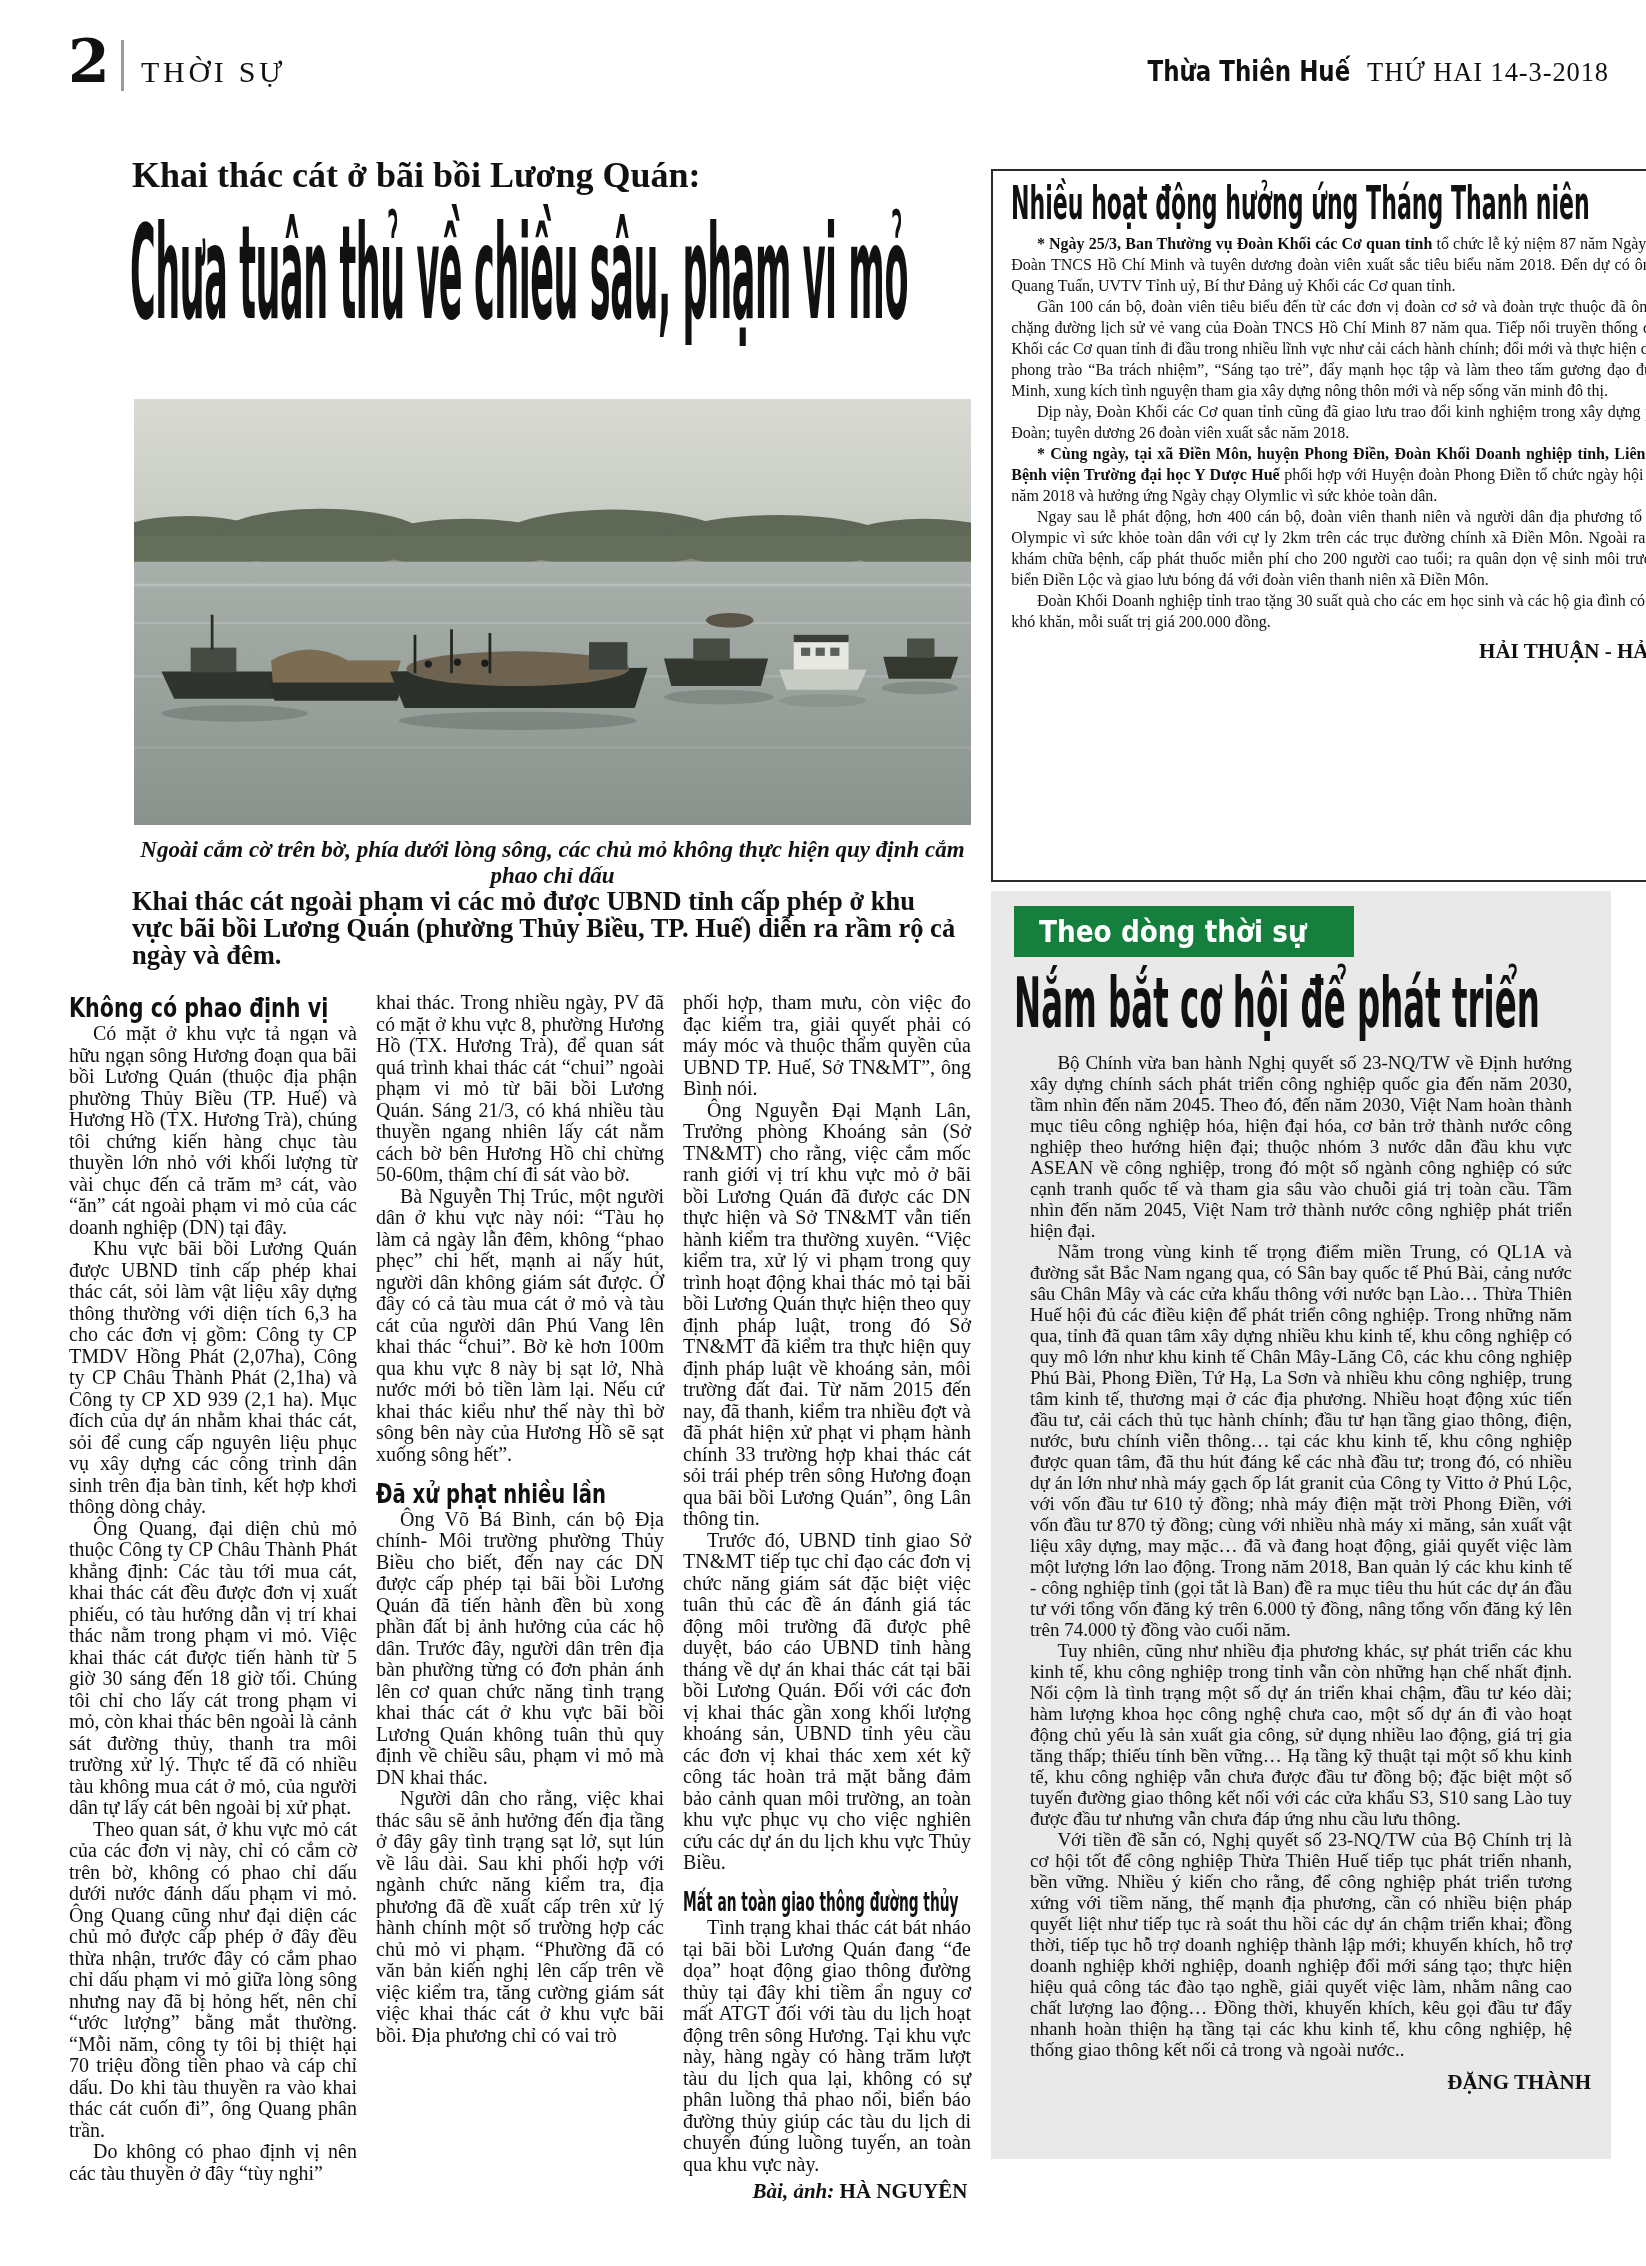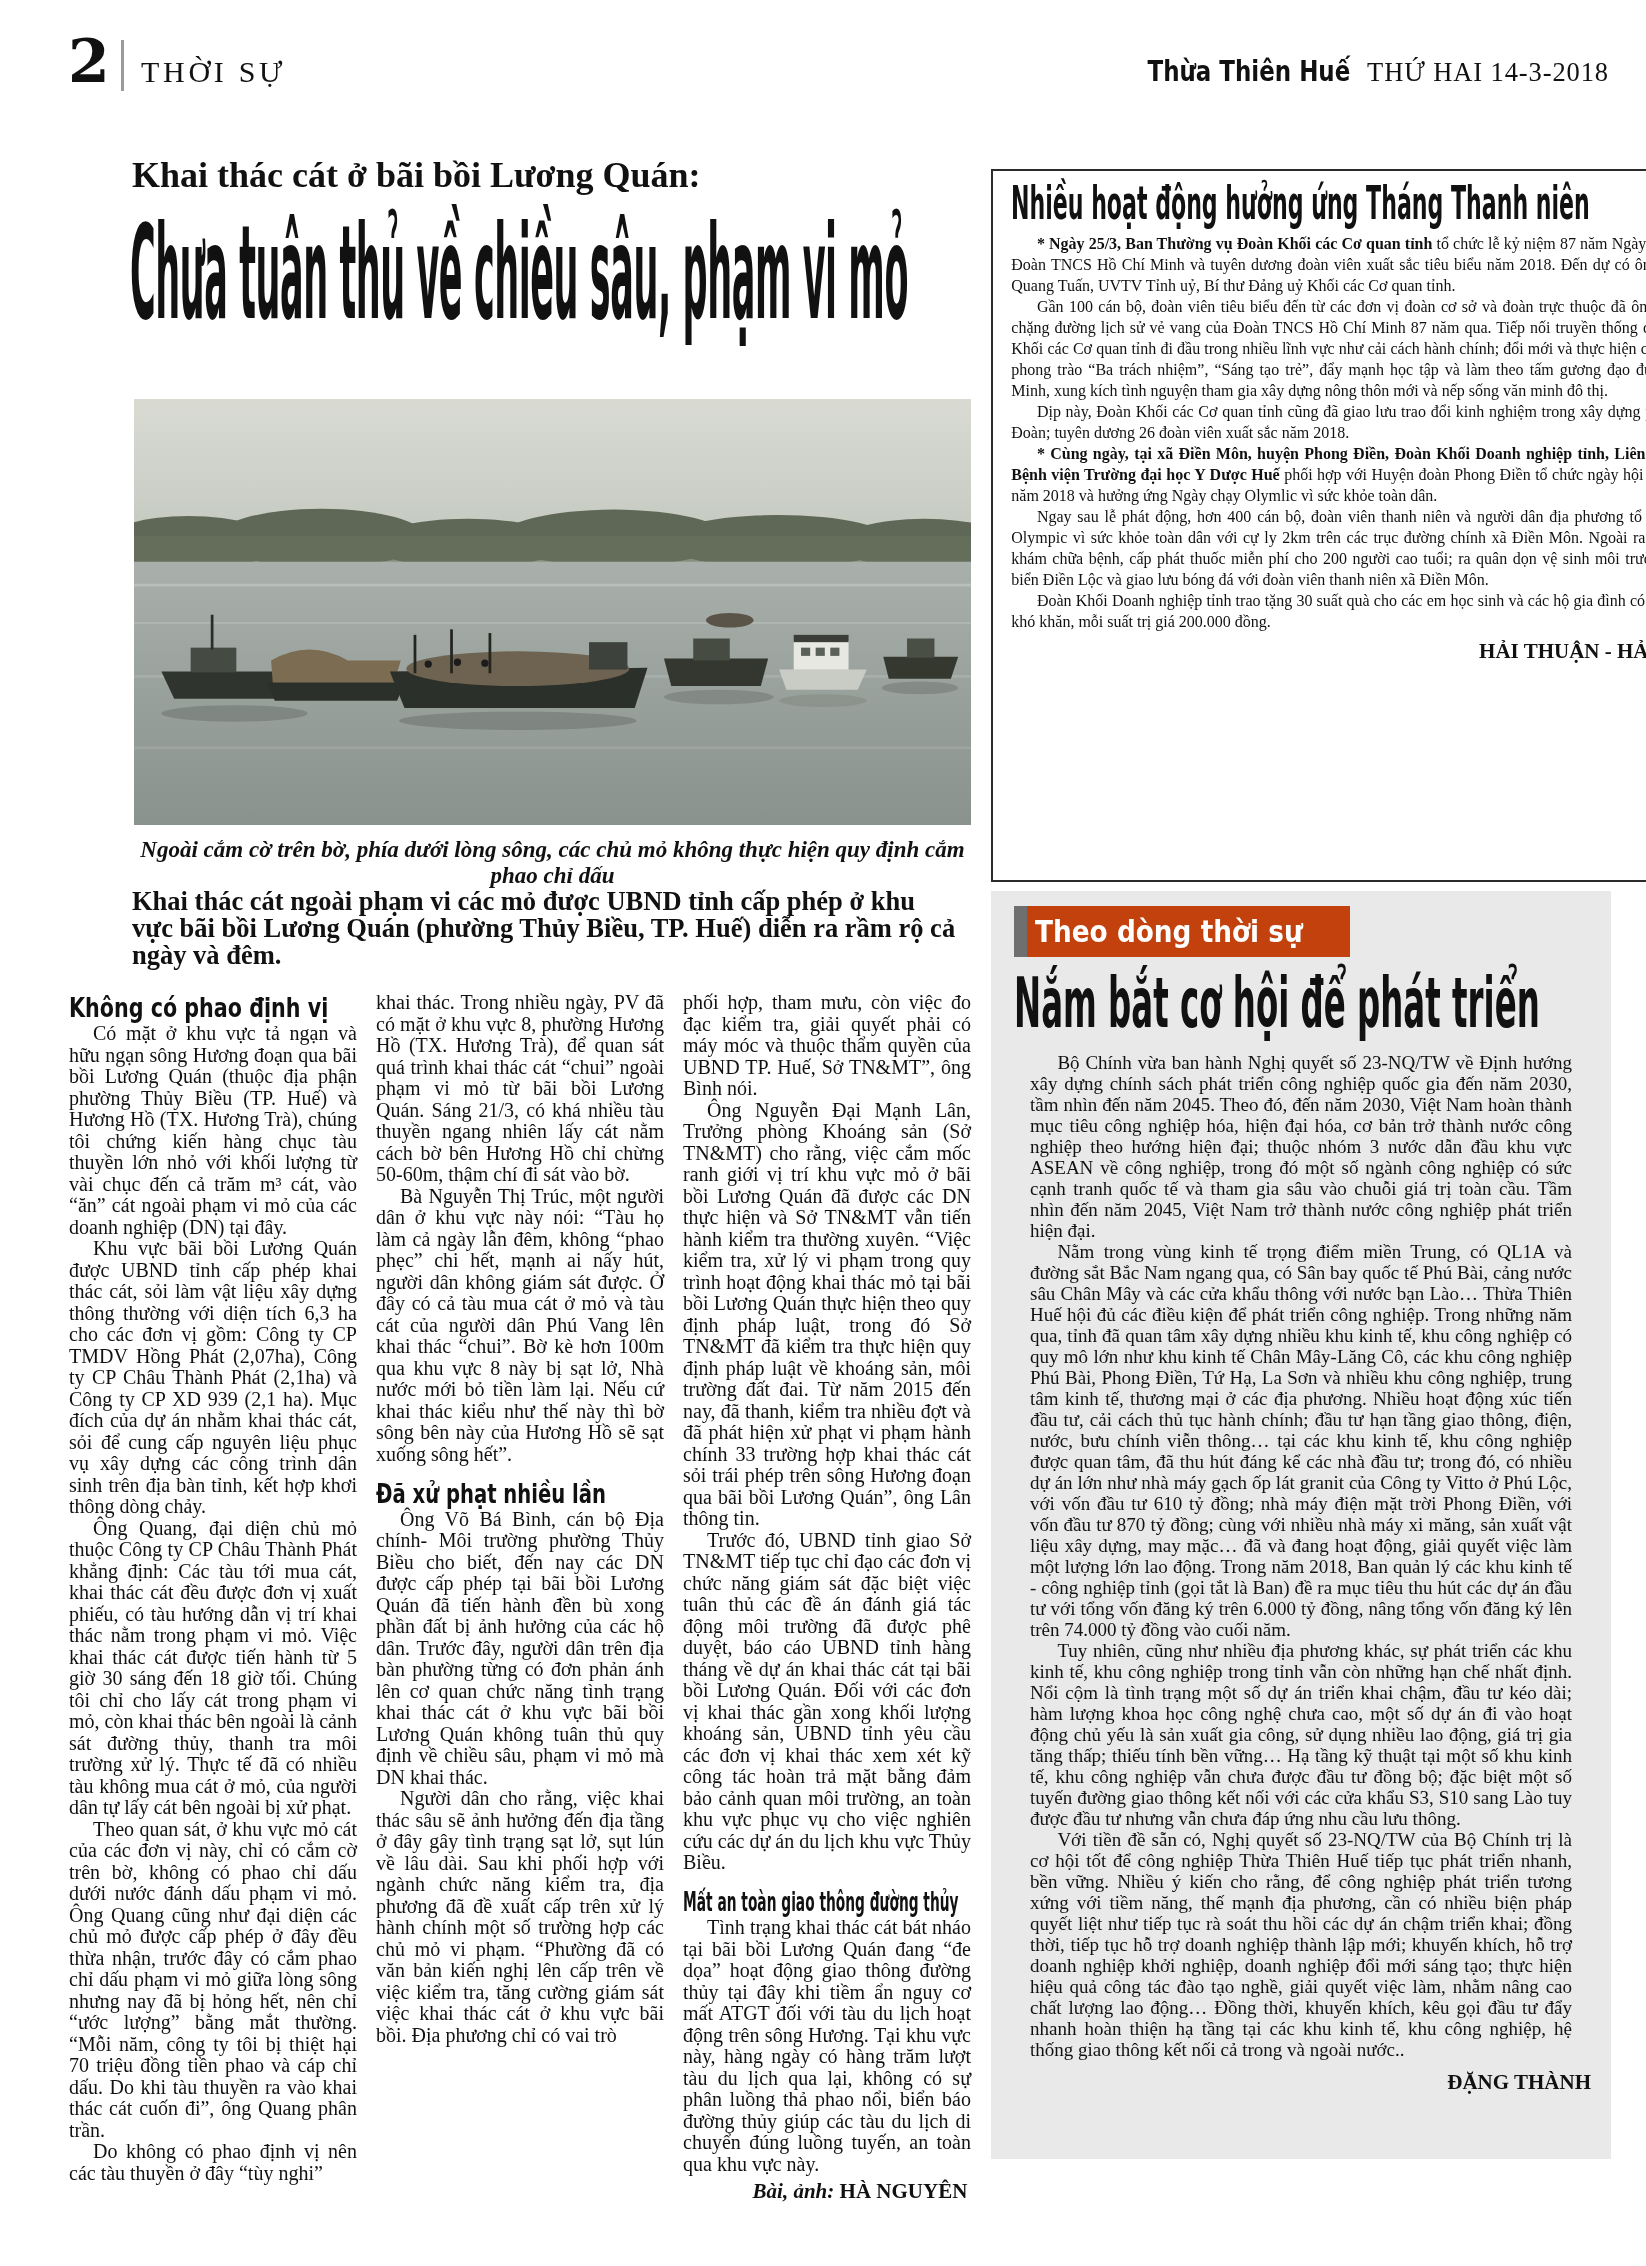--- a/index.html
+++ b/index.html
@@ -42,21 +42,21 @@
               transform-origin:0 0;margin-top:1.8px;}
   .ybox-body{font-size:16px;line-height:21px;text-align:justify;margin-top:3.7px;}
   .ybox-body p{margin:0;text-indent:25.6px;}
   .blead{font-weight:bold;}
   .ybox-byline{text-align:right;font-weight:bold;font-size:21px;margin-top:7.3px;padding-right:7.3px;}
   
   .trend{position:absolute;left:991px;top:891px;width:620px;height:1268px;
          background:#e9e9e9;overflow:hidden;}
   .banner{display:flex;align-items:stretch;height:51px;margin:14.6px 0 0 23px;width:336px;}
   .banner-square{width:42px;background:#6f6f6f;}
-  .banner-bar{flex:1;background:#c2410c;display:flex;align-items:center;padding-left:8px;}
+  .banner-bar{flex:1;background:#15803d;display:flex;align-items:center;padding-left:25px;}
   .banner-text{display:inline-block;color:#ffffff;font-family:"DejaVu Sans",sans-serif;
                font-weight:bold;font-size:31px;white-space:nowrap;transform:scaleX(.85);
                transform-origin:0 50%;}
   .trend-headline{display:inline-block;font-family:"DejaVu Sans",sans-serif;font-weight:bold;
                   font-size:69px;line-height:75px;white-space:nowrap;transform:scaleX(.47);
                   transform-origin:0 0;margin:9.1px 0 0 23px;}
   .trend-body{font-size:19px;line-height:21px;text-align:justify;margin-top:11px;padding:0 39px;}
   .trend-body p{margin:0;text-indent:27.4px;}
   .trend-byline{text-align:right;font-weight:bold;font-size:21px;margin-top:10px;padding-right:20px;}
 </style>

